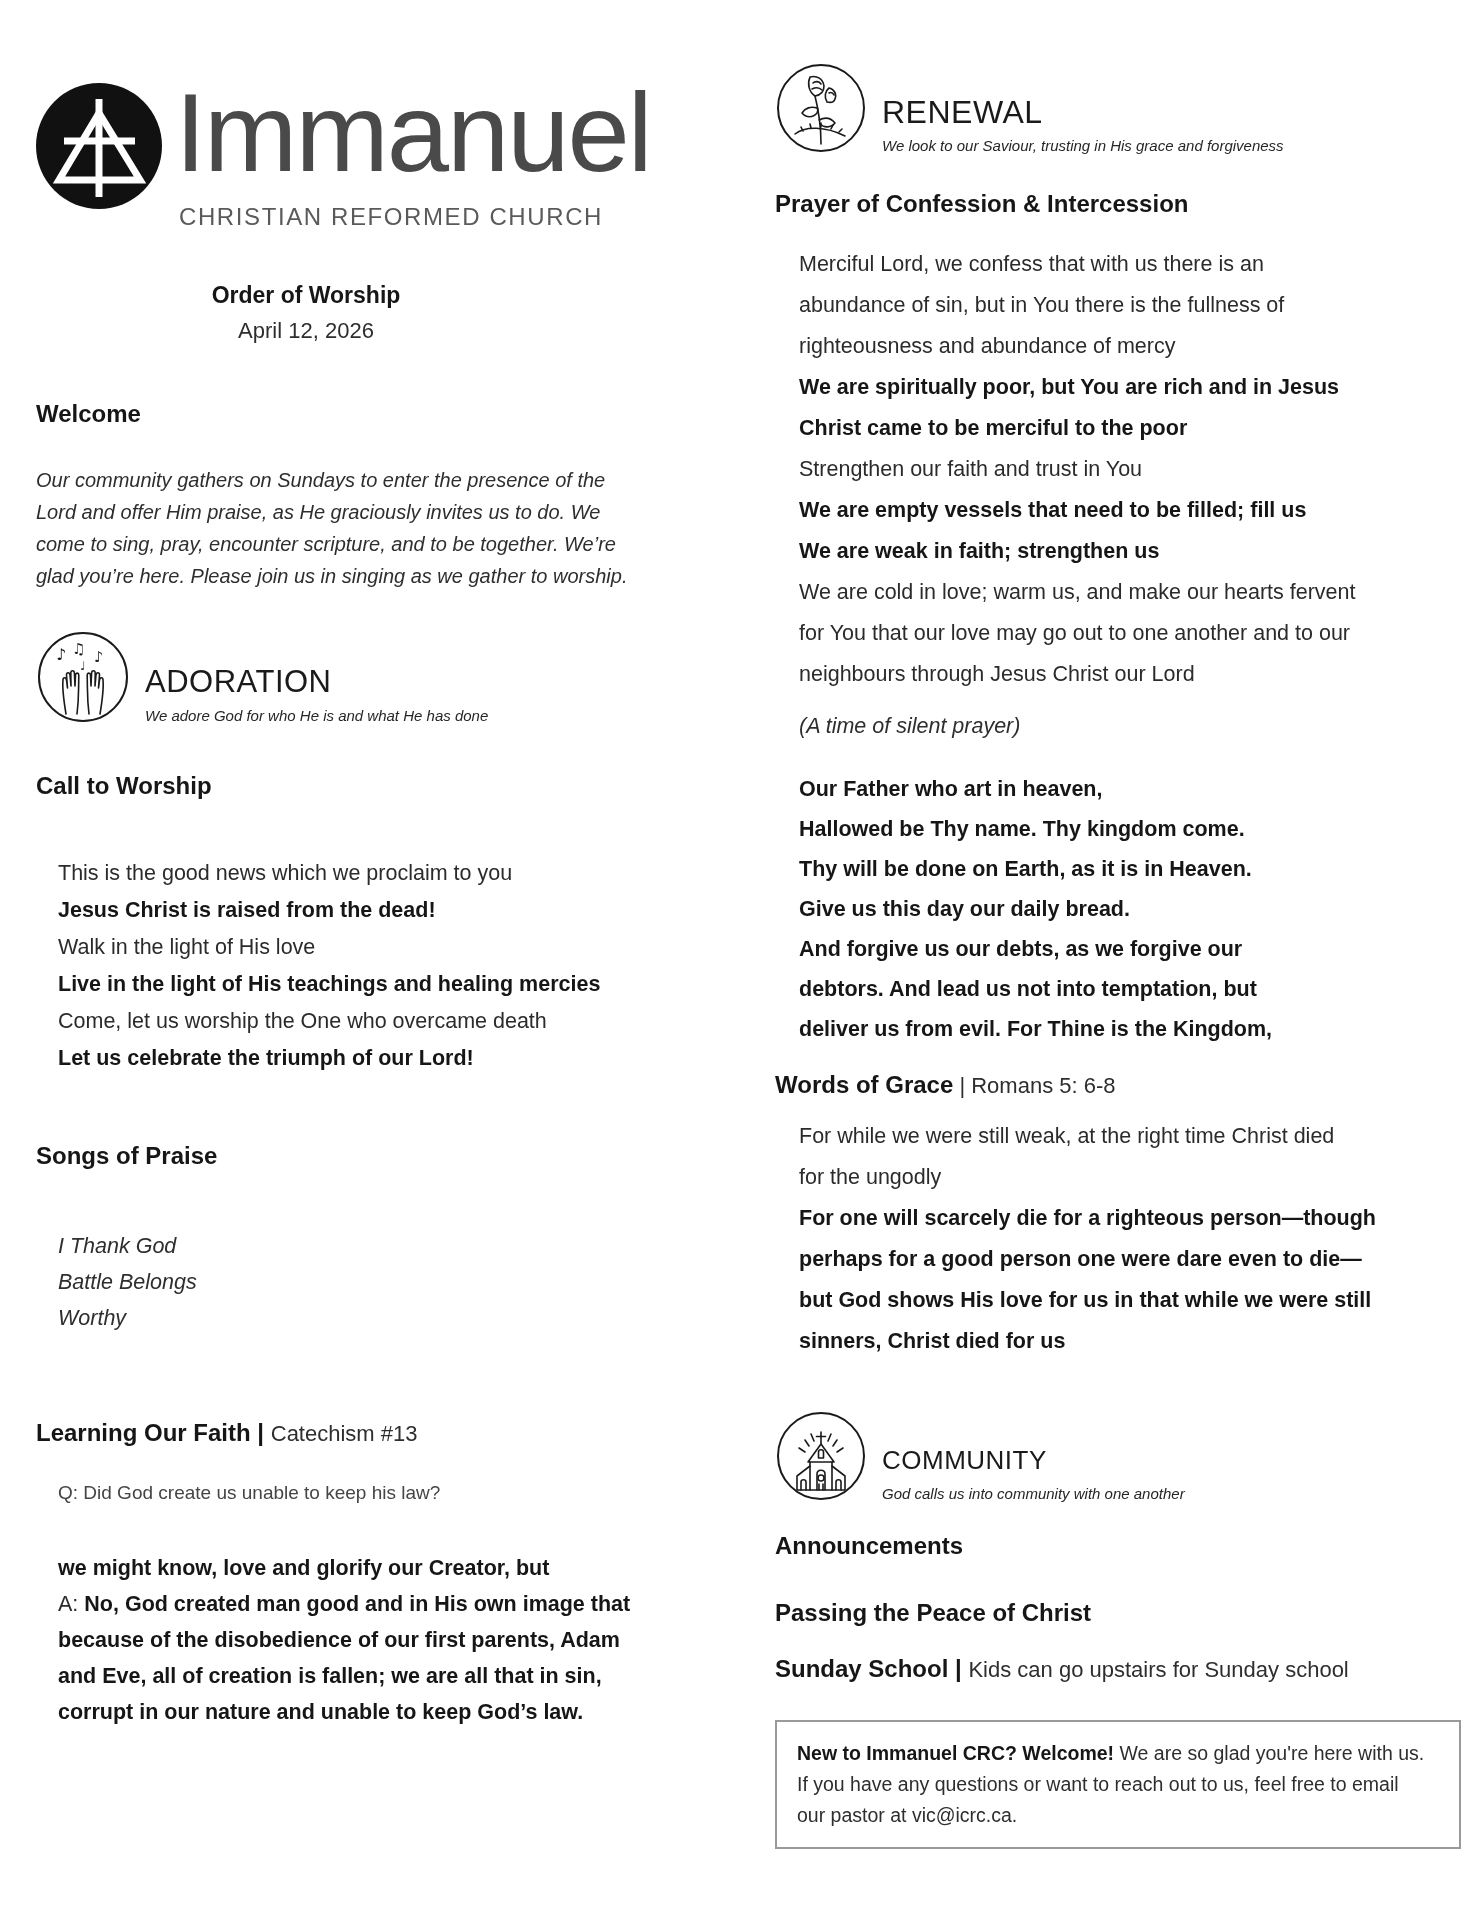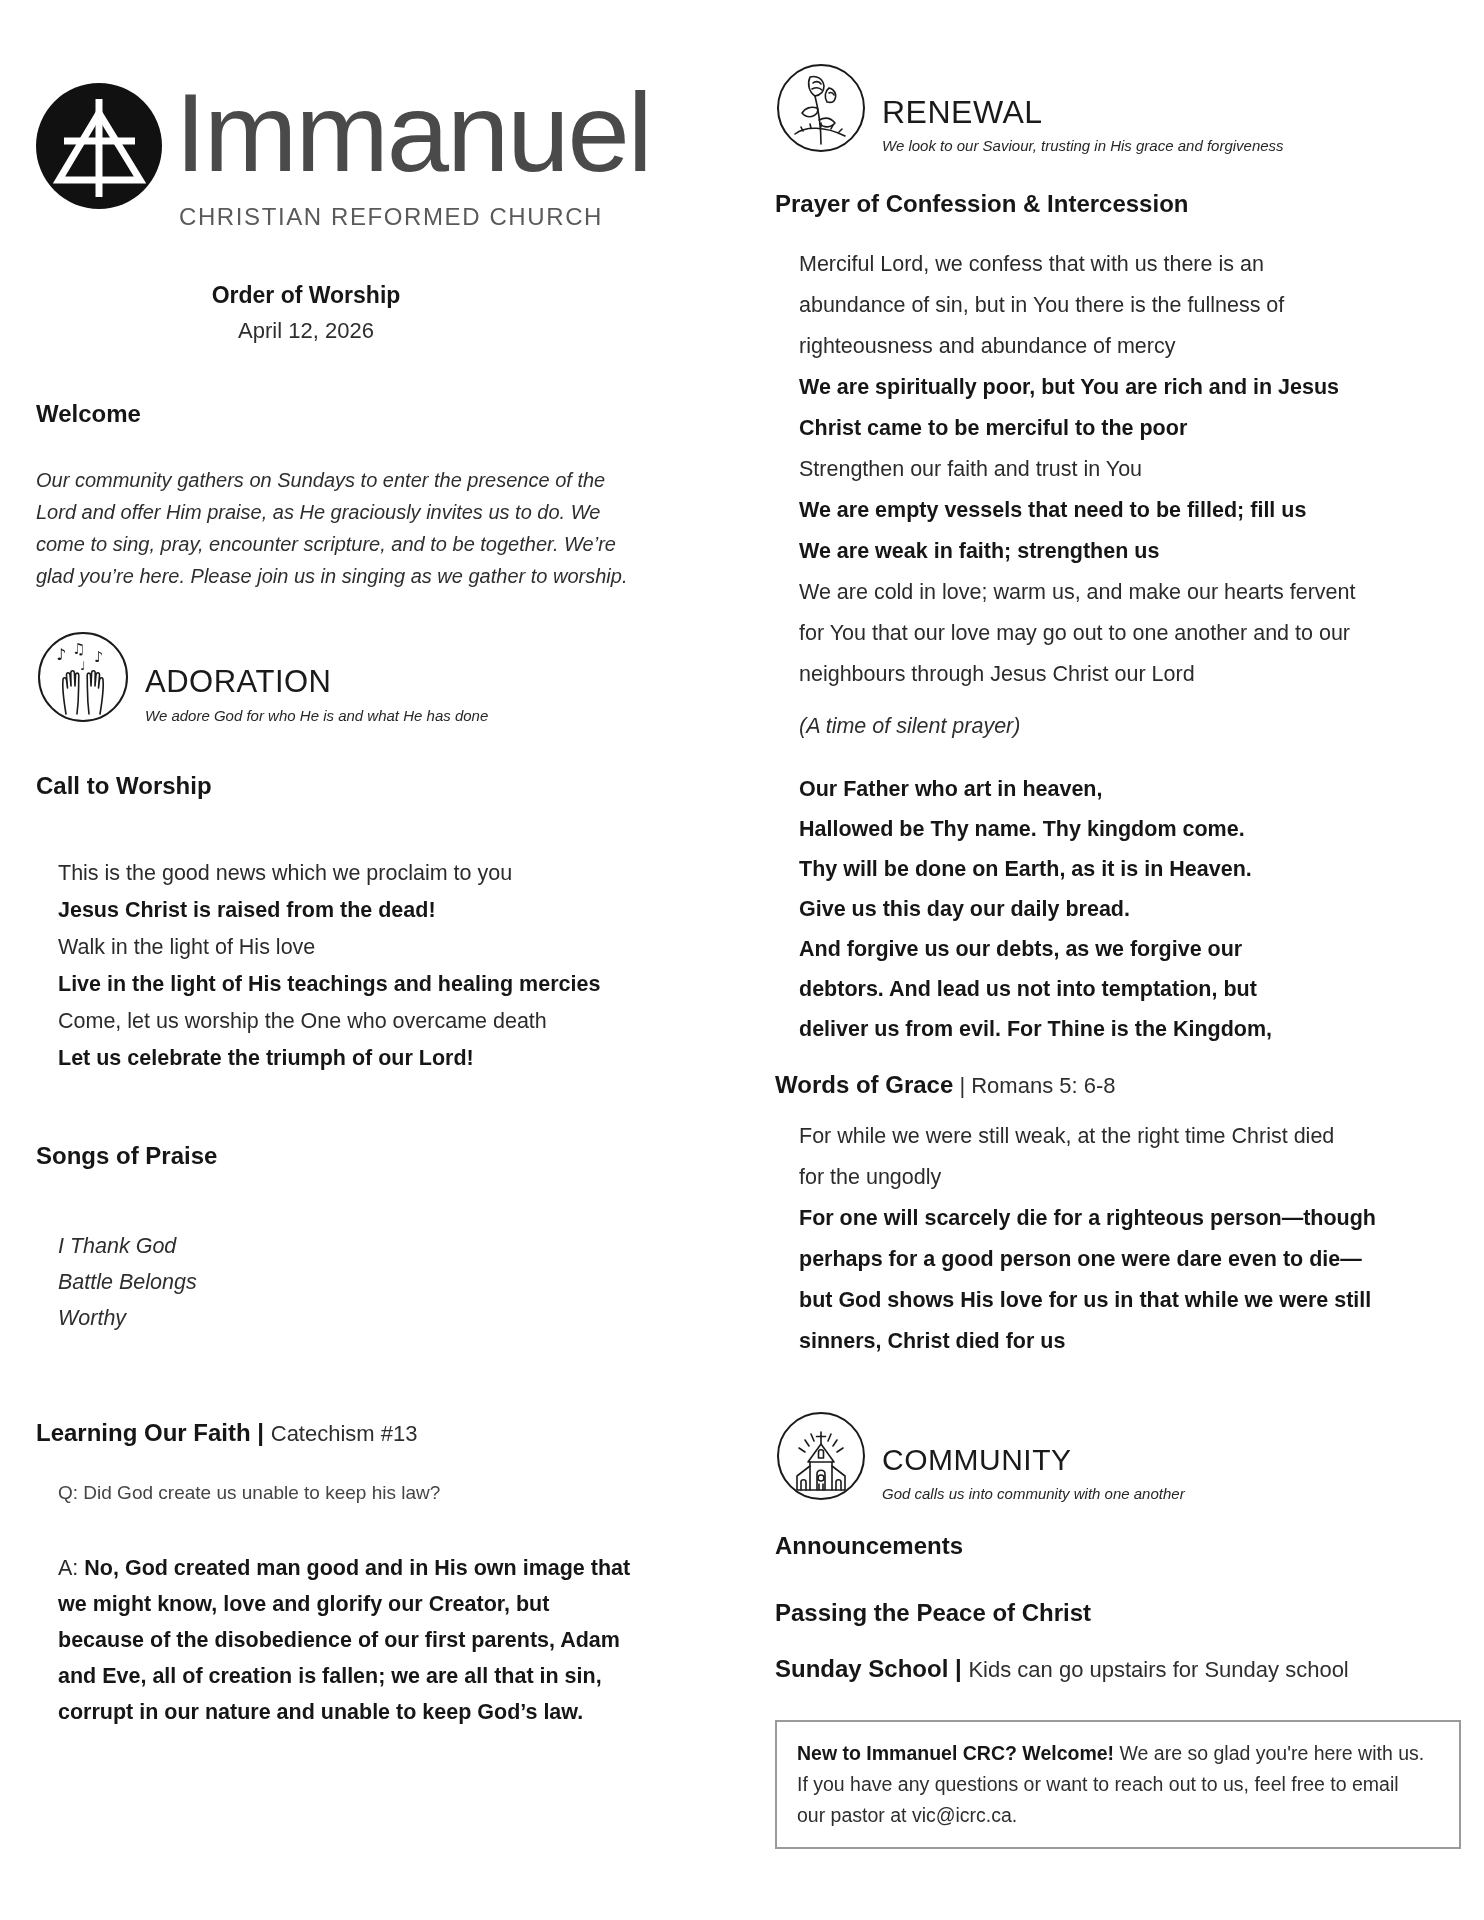--- a/index.html
+++ b/index.html
@@ -145,22 +145,22 @@
       <div class="tline">Battle Belongs</div>
       <div class="tline">Worthy</div>
     </div>
 
   <div class="h2 learn-h">
     <span>Learning Our Faith</span>
     <span class="h2-sep">| </span><span class="h2-ref">Catechism #13</span>
   </div>
   <div class="q-line">Q: Did God create us unable to keep his law?</div>
   <div class="a-lines">
+      <div class="tline bold">we might know, love and glorify our Creator, but</div>
       <div class="tline bold"><span class="pre">A: </span>No, God created man good and in His own image that</div>
-      <div class="tline bold">we might know, love and glorify our Creator, but</div>
       <div class="tline bold">because of the disobedience of our first parents, Adam</div>
       <div class="tline bold">and Eve, all of creation is fallen; we are all that in sin,</div>
       <div class="tline bold">corrupt in our nature and unable to keep God’s law.</div>
     </div>
 
 </div>
 
 <div class="col col-right">
 
   <div class="section-row renewal-row">
@@ -229,21 +229,21 @@
       <path class="ln thin" d="M35 52 L35 80 L57 80 L57 52"></path>
       <path class="ln thin" d="M35 56 L22 66 L22 80 L35 80 M57 56 L70 66 L70 80 L57 80"></path>
       <path class="ln thin" d="M42 80 L42 64 C42 59 50 59 50 64 L50 80"></path>
       <path class="ln thin" d="M43.5 48 L43.5 42 C43.5 39 48.5 39 48.5 42 L48.5 48 Z"></path>
       <path class="ln thin" d="M26 80 L26 72 C26 69 31 69 31 72 L31 80 M61 80 L61 72 C61 69 66 69 66 72 L66 80"></path>
       <circle cx="46" cy="68" r="3" class="ln thin"></circle>
       <path class="ln thin" d="M44 80 L44 74 M48 80 L48 74"></path>
       <path class="ln thin" d="M30 30 L34 36 M24 38 L30 42 M36 24 L39 31 M62 30 L58 36 M68 38 L62 42 M56 24 L53 31"></path>
     </svg>
     <div class="sec-txt">
-      <div class="sec-title" style="font-size:30px;">COMMUNITY</div>
+      <div class="sec-title" style="font-size:26px;">COMMUNITY</div>
       <div class="sec-sub">God calls us into community with one another</div>
     </div>
   </div>
 
   <div class="h2 ann-h">Announcements</div>
 
   <div class="h2 pass-h">Passing the Peace of Christ</div>
 
   <div class="h2 ss-line">
     <span>Sunday School</span><span class="h2-sep"> | </span><span class="h2-ref">Kids can go upstairs for Sunday school</span>

